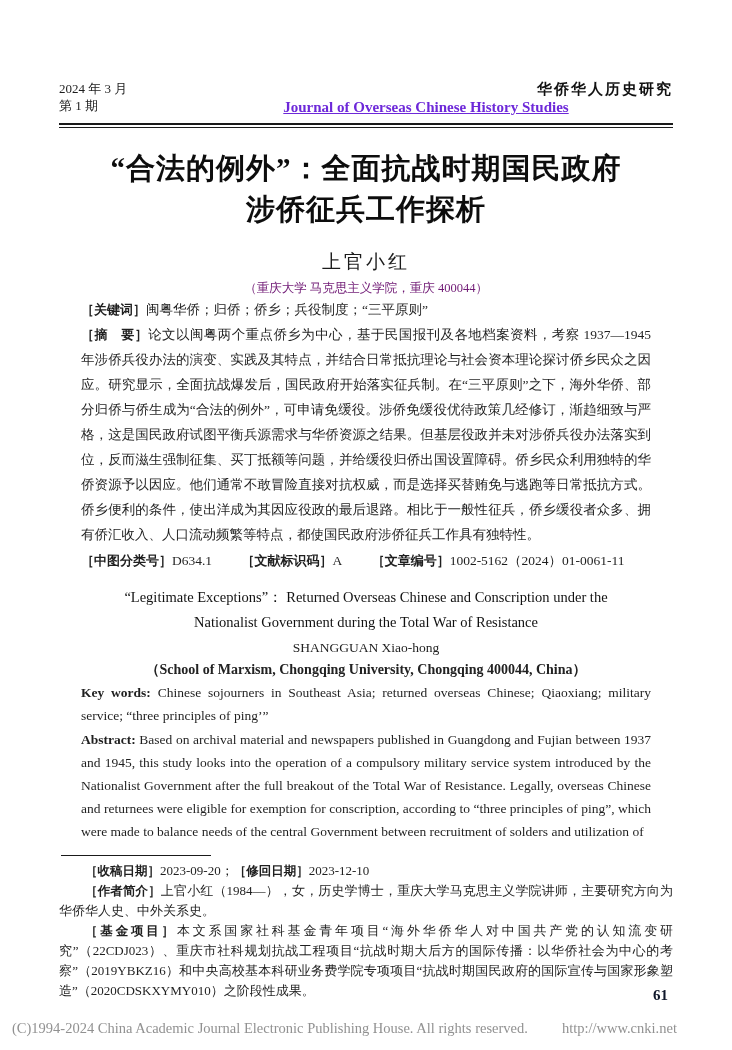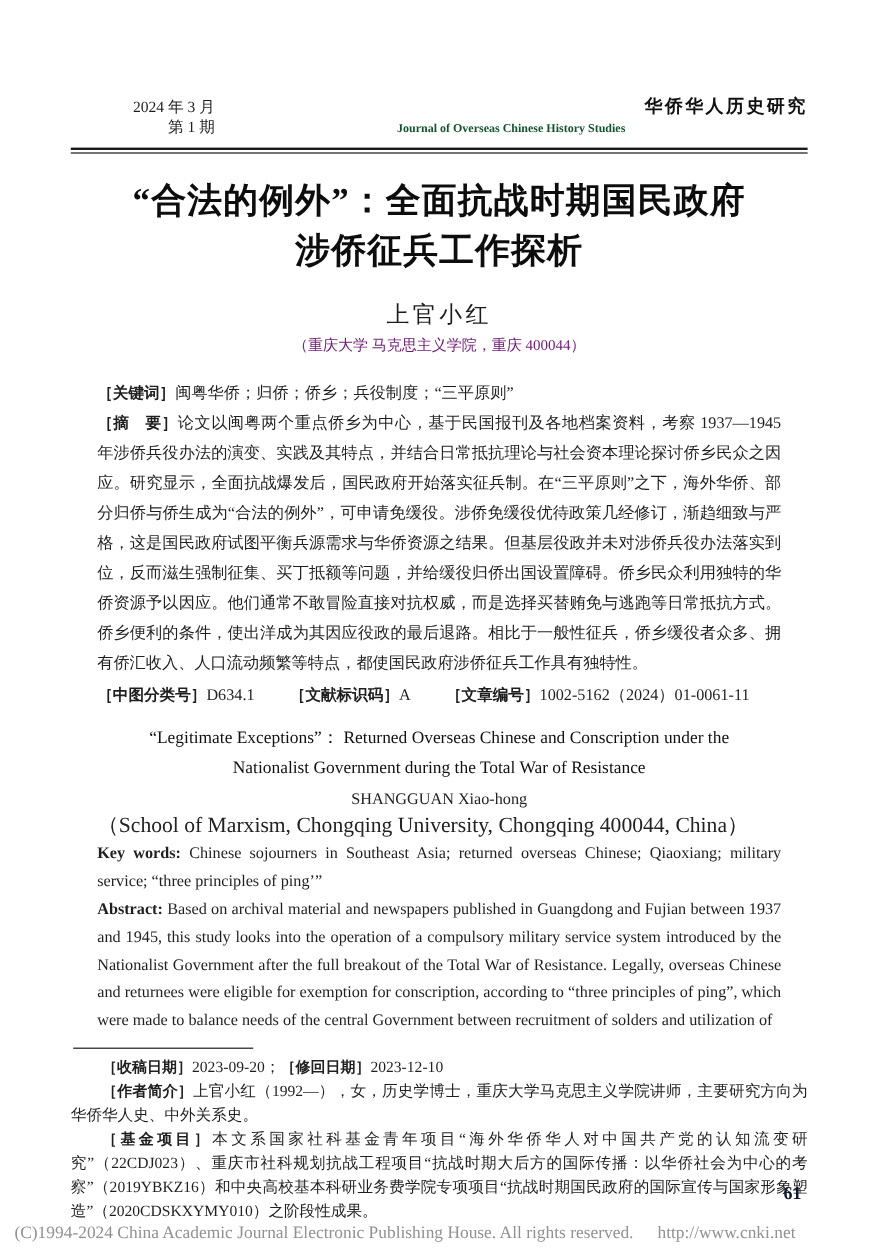--- a/index.html
+++ b/index.html
@@ -9,68 +9,68 @@
     width: 732px; height: 1050px;
     background: #ffffff;
     overflow: hidden;
     font-family: "Liberation Serif", "DejaVu Serif", serif;
     color: #222;
   }
   .content { width: 614px; margin: 0 auto; padding-top: 80px; }
 
   
   .jheader { display: flex; align-items: flex-start; }
-  .jh-left, .jh-right { width: 120px; text-align: right; font-size: 13px; line-height: 17px; color: #1d1d1d; }
+  .jh-left, .jh-right { width: 120px; text-align: left; font-size: 13px; line-height: 17px; color: #1d1d1d; }
   .jh-center { flex: 1; text-align: center; }
   .jh-title-cn { font-size: 15px; font-weight: bold; letter-spacing: 2px; line-height: 18px; color: #111; text-align: right; }
-  .jh-title-en { font-size: 10px; font-weight: bold; line-height: 17px; margin-top: 1px; color: #14532d; }
+  .jh-title-en { font-size: 15px; font-weight: bold; line-height: 17px; margin-top: 1px; color: #6d28d9; text-decoration: underline; }
   .double-rule { margin-top: 7px; height: 5px; border-top: 2px solid #1a1a1a; border-bottom: 1.5px solid #1a1a1a; }
 
   
   .badge {
     display: inline-block;
     margin-top: 14px; margin-left: 6px;
     padding: 6px 16px;
     border: 2.5px dashed #1a1a1a;
     border-radius: 18px;
     font-size: 19px; font-weight: bold; letter-spacing: 2px; color: #111;
     font-family: "Liberation Sans", "DejaVu Sans", sans-serif;
   }
 
   
   .art-title { text-align: center; margin-top: 20px; font-size: 29px; font-weight: bold; line-height: 41px; letter-spacing: 1px; color: #0d0d0d; }
   .art-author { text-align: center; margin-top: 19px; font-size: 19px; letter-spacing: 3px; color: #1b1b1b; }
   .art-affil { text-align: center; margin-top: 5px; font-size: 12.5px; color: #701a75; }
 
   
-  .cn-meta { margin-top: 18px; padding: 0 22px 0 22px; }
+  .cn-meta { padding: 0 22px 0 22px; }
   .cn-meta p { font-size: 13.5px; line-height: 25px; text-align: justify; color: #1f1f1f; }
   .cn-meta b { font-family: "Liberation Sans", "DejaVu Sans", sans-serif; font-size: 13px; font-weight: bold; }
   .clc-line { margin-top: 1px; white-space: nowrap; }
   .clc-line .clc-item { margin-right: 26px; }
   .clc-line .clc-item:last-child { margin-right: 0; }
 
   
   .en-meta { margin-top: 12px; padding: 0 22px; }
   .en-title { text-align: center; font-size: 14.5px; font-weight: normal; line-height: 25px; color: #111; margin: 0 auto; max-width: 530px; }
   .en-author { text-align: center; font-size: 13.5px; margin-top: 2px; line-height: 22px; }
-  .en-affil { text-align: left; font-size: 18px; line-height: 21px; }
+  .en-affil { text-align: center; font-size: 14px; line-height: 21px; font-weight: bold; }
   .en-meta p.en-par { font-size: 13.5px; line-height: 23px; text-align: justify; margin-top: 1px; color: #1f1f1f; }
   .en-meta p.en-par b { font-weight: bold; }
 
   
   .footnote-sep { width: 150px; border-top: 1.5px solid #1a1a1a; margin-top: 12px; margin-left: 2px; }
   .footnotes { margin-top: 5px; }
   .footnotes p { font-size: 13px; line-height: 20px; text-align: justify; text-indent: 2em; color: #1f1f1f; }
   .footnotes b { font-family: "Liberation Sans", "DejaVu Sans", sans-serif; font-size: 12.5px; font-weight: bold; }
 
   
   .page-number { position: absolute; right: 64px; bottom: 46px; font-size: 15px; font-weight: bold; color: #0f172a; }
   .copyright { position: absolute; left: 12px; bottom: 13px; font-size: 14.5px; color: #919191; white-space: nowrap; }
-  .copyright .cp-url { margin-left: 20px; }
+  .copyright .cp-url { margin-left: 34px; }
 </style>
 </head>
 <body>
 
 <div class="content">
 
   <header class="jheader">
     <div class="jh-left">
       <div>2024 年 3 月</div>
       <div>第 1 期</div>
@@ -118,21 +118,21 @@
     </p>
   </section>
 
   <div class="footnote-sep"></div>
 
   <section class="footnotes">
     <p>
       <b>［收稿日期］</b><span>2023-09-20；</span><b>［修回日期］</b><span>2023-12-10</span>
     </p>
     <p>
-      <b>［作者简介］</b><span>上官小红（1992—），女，历史学博士，重庆大学马克思主义学院讲师，主要研究方向为华侨华人史、中外关系史。</span>
+      <b>［作者简介］</b><span>上官小红（1984—），女，历史学博士，重庆大学马克思主义学院讲师，主要研究方向为华侨华人史、中外关系史。</span>
     </p>
     <p>
       <b>［基金项目］</b><span>本文系国家社科基金青年项目“海外华侨华人对中国共产党的认知流变研究”（22CDJ023）、重庆市社科规划抗战工程项目“抗战时期大后方的国际传播：以华侨社会为中心的考察”（2019YBKZ16）和中央高校基本科研业务费学院专项项目“抗战时期国民政府的国际宣传与国家形象塑造”（2020CDSKXYMY010）之阶段性成果。</span>
     </p>
   </section>
 
 </div>
 
 <div class="page-number">61</div>
 

